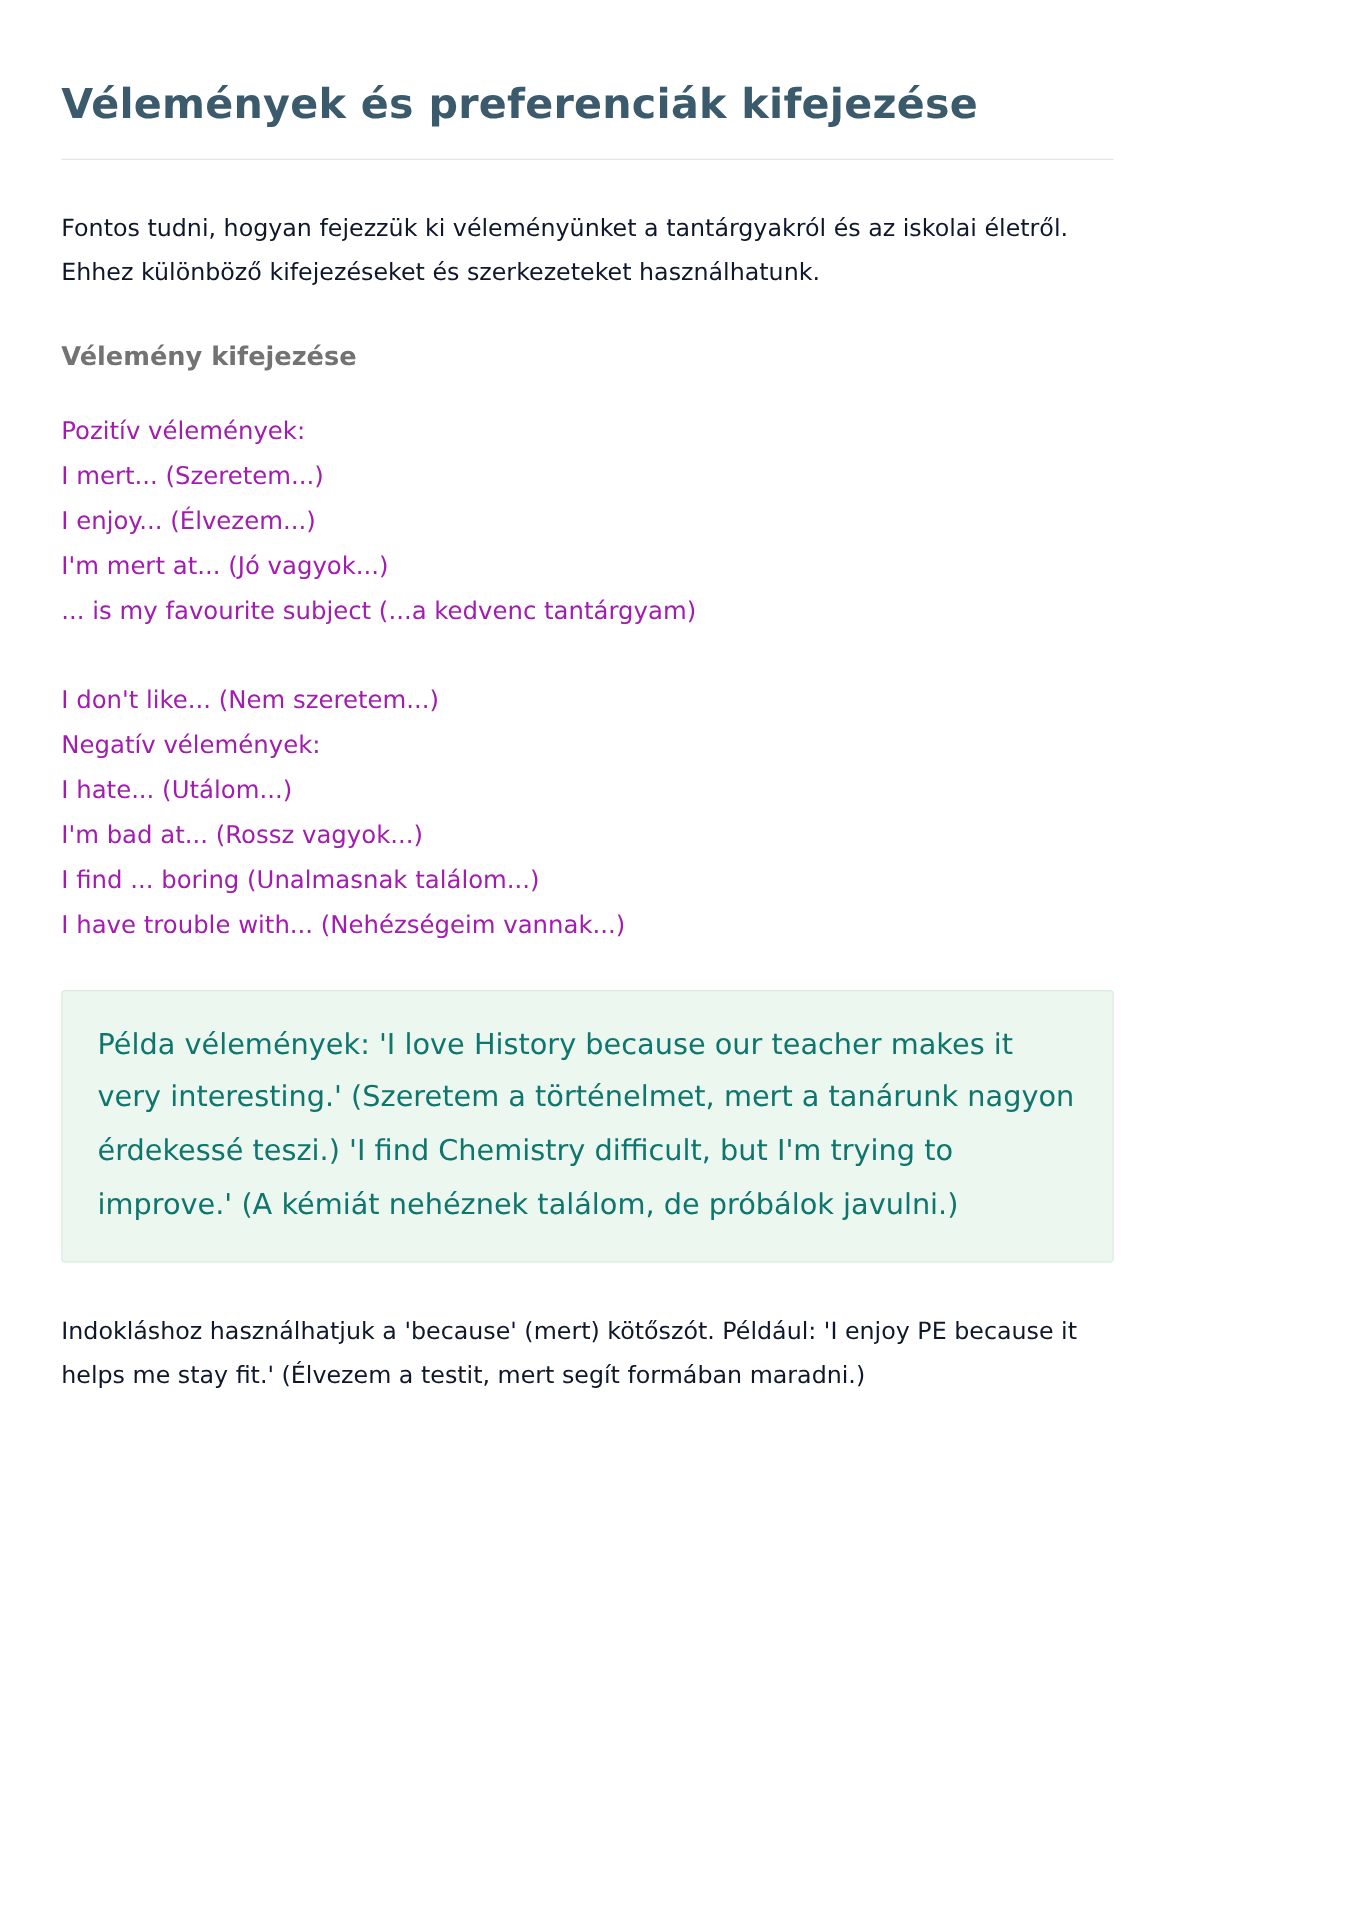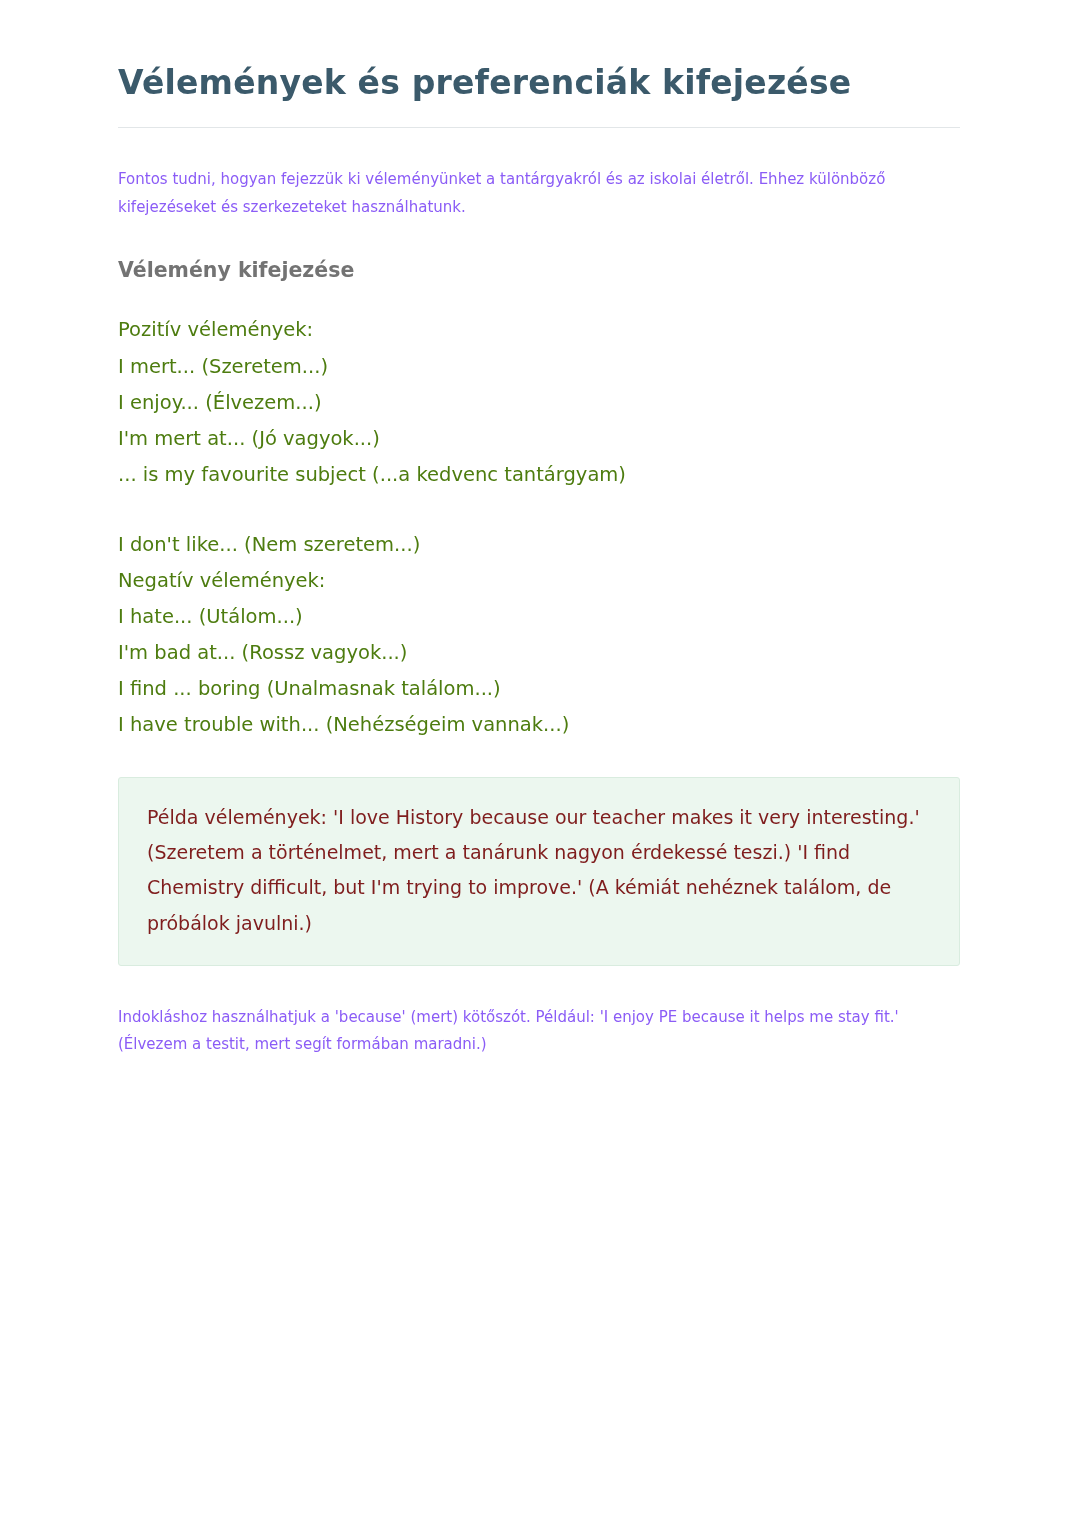--- a/index.html
+++ b/index.html
@@ -11,74 +11,74 @@
     width: 1080px;
     height: 1527px;
     font-family: "DejaVu Sans", sans-serif;
     color: #2e3b42;
     -webkit-font-smoothing: antialiased;
   }
   .page {
     box-sizing: border-box;
     width: 1080px;
     min-height: 1527px;
-    padding: 62px 118px 40px 118px;
+    padding: 62px 118px 40px 49px;
     background: #ffffff;
   }
   .doc-title {
     font-size: 33px;
     font-weight: bold;
     color: #3b5a6b;
     letter-spacing: 0.2px;
     margin: 0 0 24px 0;
     line-height: 1.25;
   }
   .title-rule {
     height: 1px;
     background: #e2e6e8;
     margin: 0 0 38px 0;
     width: 842px;
   }
   p.body-text {
-    font-size: 15px;
+    font-size: 19px;
     line-height: 1.85;
     margin: 0 0 34px 0;
-    color: #8b5cf6;
+    color: #0f172a;
     max-width: 836px;
   }
   h2.section-heading {
     font-size: 20.5px;
     font-weight: bold;
     color: #737373;
     margin: 0 0 28px 0;
     line-height: 1.4;
   }
   .line-block {
     font-size: 19.5px;
     line-height: 1.85;
     margin: 0 0 34px 0;
-    color: #4d7c0f;
+    color: #a21caf;
   }
   .line-block div {
     white-space: pre-wrap;
   }
   .callout {
     box-sizing: border-box;
     background: #ecf7ef;
     border: 1px solid #d9ecdf;
     border-radius: 3px;
     padding: 22px 28px 24px 28px;
     margin: 6px 0 38px 0;
     width: 842px;
   }
   .callout p {
     margin: 0;
-    font-size: 19px;
+    font-size: 23px;
     line-height: 1.85;
-    color: #7f1d1d;
+    color: #0f766e;
   }
   .spacer-bottom {
     height: 300px;
   }
 </style>
 </head>
 <body>
 
 <div class="page">
 

